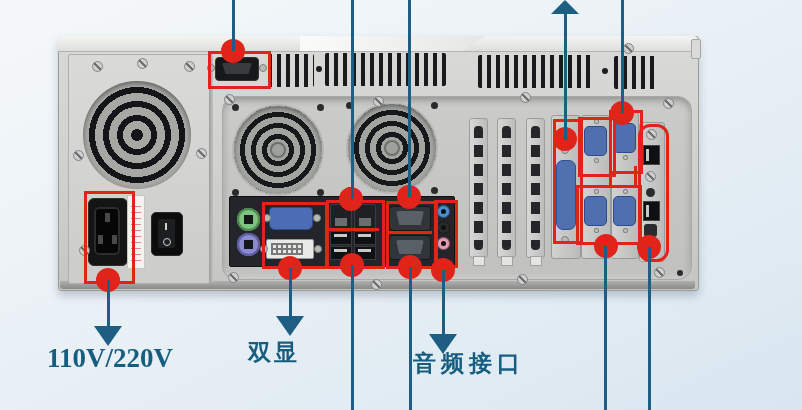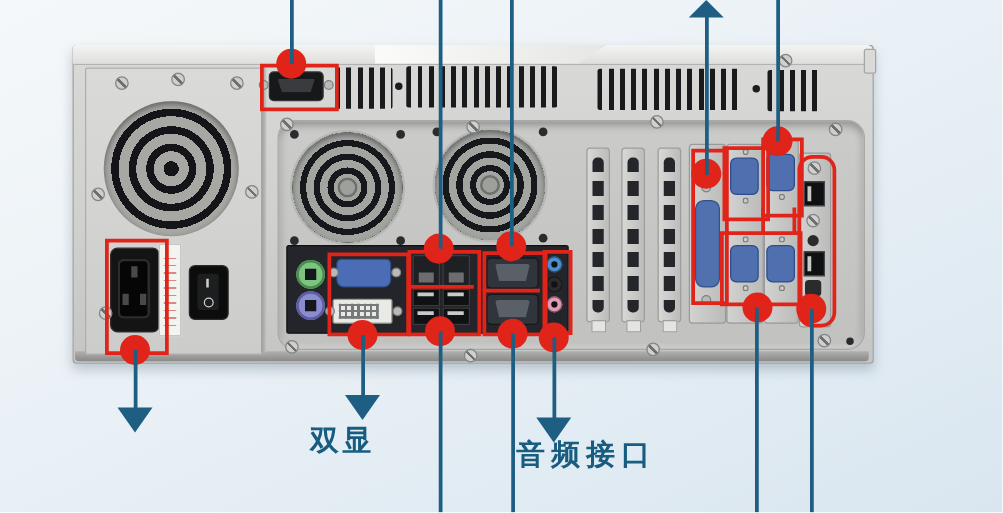--- a/index.html
+++ b/index.html
@@ -308,20 +308,21 @@
   <div class="abs cline" style="left:289px;top:268px;height:50px;"></div>
   <div class="abs arr-down" style="left:276px;top:316px;"></div>
   <div class="abs cline" style="left:351px;top:265px;height:145px;"></div>
   <div class="abs cline" style="left:409px;top:267px;height:143px;"></div>
   <div class="abs cline" style="left:442px;top:270px;height:66px;"></div>
   <div class="abs arr-down" style="left:429px;top:334px;"></div>
   <div class="abs cline" style="left:604px;top:246px;height:164px;"></div>
   <div class="abs cline" style="left:648px;top:247px;height:163px;"></div>
 
   <div class="abs lbl" style="left:30px;top:344px;width:160px;">
+    <div class="l1">110V/220V</div>
   </div>
   <div class="abs lbl" style="left:194px;top:339px;width:160px;">
     <div class="l2">双显</div>
   </div>
   <div class="abs lbl" style="left:404px;top:352px;width:130px;text-align:center;">
     <div class="l2" style="margin-top:0;letter-spacing:5px;">音频接口</div>
   </div>
 
 </div>
 

